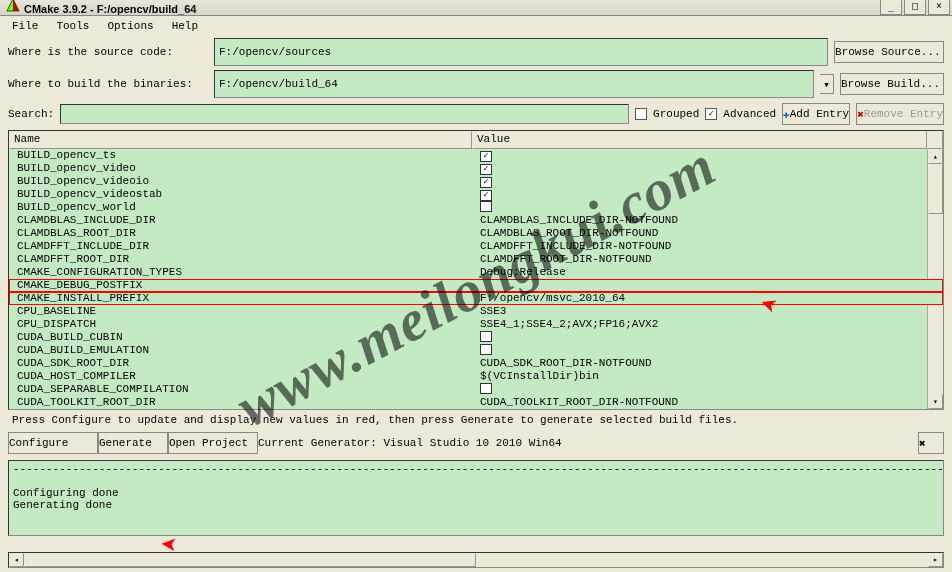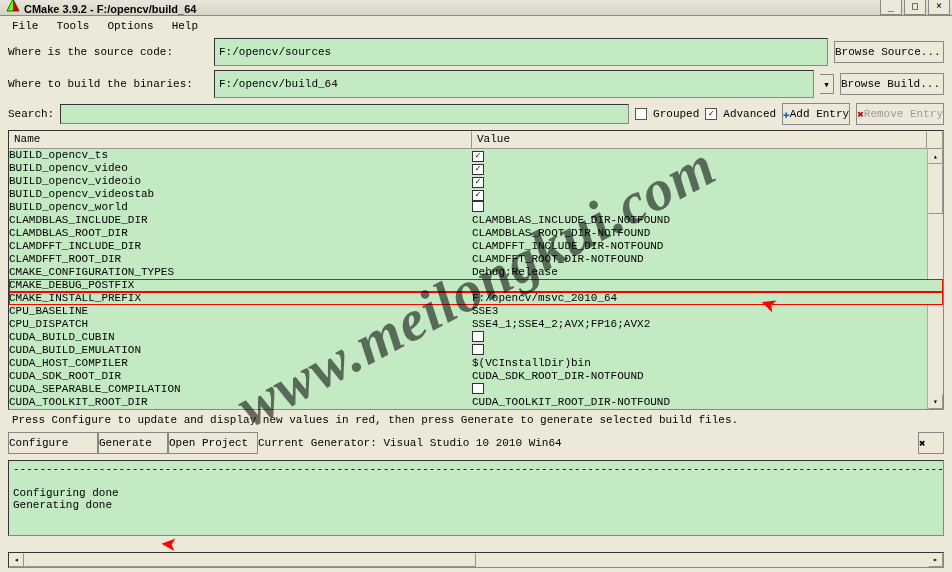--- a/index.html
+++ b/index.html
@@ -26,21 +26,21 @@
 .rembtn { color: #999; }
 
 .tablewrap { margin: 2px 8px 0; border: 1px inset #888; height: 280px; position: relative; background: #fff; display: flex; flex-direction: column; }
 .thead { display: flex; height: 18px; }
 .th { border: 1px outset #ece9d8; background: #ece9d8; padding: 1px 4px; }
 .th.name { width: 463px; }
 .th.value { flex: 1; }
 .th.sb { width: 16px; }
 .tbody { flex: 1; overflow: hidden; position: relative; }
 .row { display: flex; height: 13px; background: #c4eac4; }
-.cell { padding: 0 0; overflow: hidden; white-space: nowrap; }
+.cell { padding: 0 8px; overflow: hidden; white-space: nowrap; }
 .cell.n { width: 463px; }
 .cell.v { flex: 1; }
 .chkcell { width: 12px; height: 11px; border: 1px solid #333; background: #fff; display: inline-block; text-align: center; font-size: 9px; line-height: 8px; margin-top: 0; }
 .highlighted { outline: 1px solid red; outline-offset: -1px; position: relative; z-index: 2; }
 .vscroll { position: absolute; right: 0; top: 18px; bottom: 0; width: 16px; background: #ece9d8; border-left: 1px solid #aaa; }
 .sbup, .sbdown { height: 15px; border: 1px outset #ece9d8; text-align: center; font-size: 8px; line-height: 13px; }
 .sbdown { position: absolute; bottom: 0; width: 100%; }
 .thumb { position: absolute; top: 15px; width: 100%; height: 50px; border: 1px outset #ece9d8; background: #ece9d8; }
 
 .hint { padding: 4px; margin-left: 8px; }
@@ -181,26 +181,26 @@
       </div>
       <div class="row">
         <div class="cell n">CUDA_BUILD_CUBIN</div>
         <div class="cell v"><span class="chkcell"></span></div>
       </div>
       <div class="row">
         <div class="cell n">CUDA_BUILD_EMULATION</div>
         <div class="cell v"><span class="chkcell"></span></div>
       </div>
       <div class="row">
+        <div class="cell n">CUDA_SDK_ROOT_DIR</div>
+        <div class="cell v">CUDA_SDK_ROOT_DIR-NOTFOUND</div>
+      </div>
+      <div class="row">
         <div class="cell n">CUDA_HOST_COMPILER</div>
         <div class="cell v">$(VCInstallDir)bin</div>
-      </div>
-      <div class="row">
-        <div class="cell n">CUDA_SDK_ROOT_DIR</div>
-        <div class="cell v">CUDA_SDK_ROOT_DIR-NOTFOUND</div>
       </div>
       <div class="row">
         <div class="cell n">CUDA_SEPARABLE_COMPILATION</div>
         <div class="cell v"><span class="chkcell"></span></div>
       </div>
       <div class="row">
         <div class="cell n">CUDA_TOOLKIT_ROOT_DIR</div>
         <div class="cell v">CUDA_TOOLKIT_ROOT_DIR-NOTFOUND</div>
       </div>
     </div>

